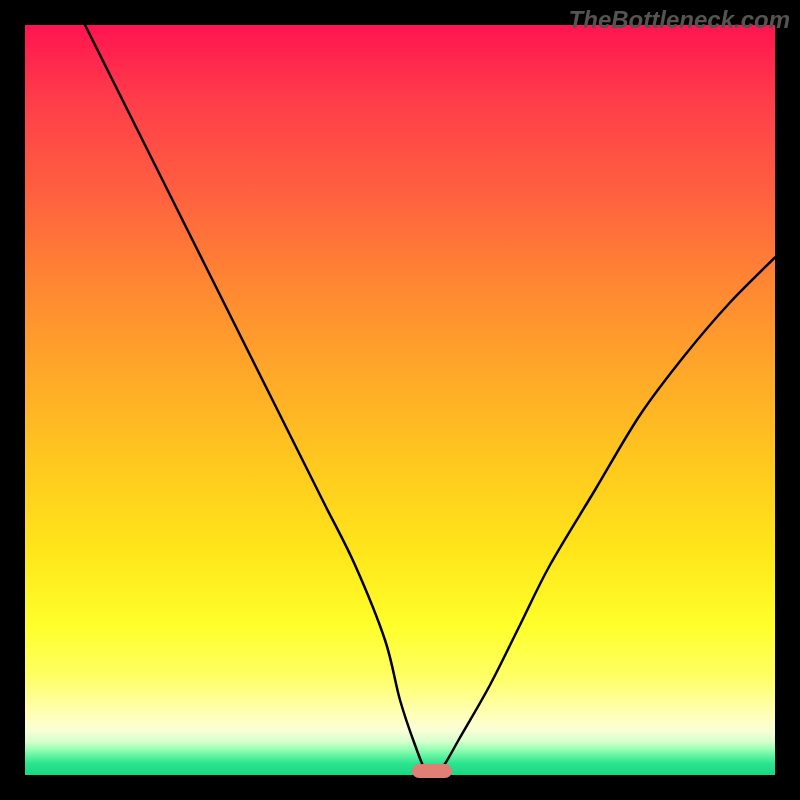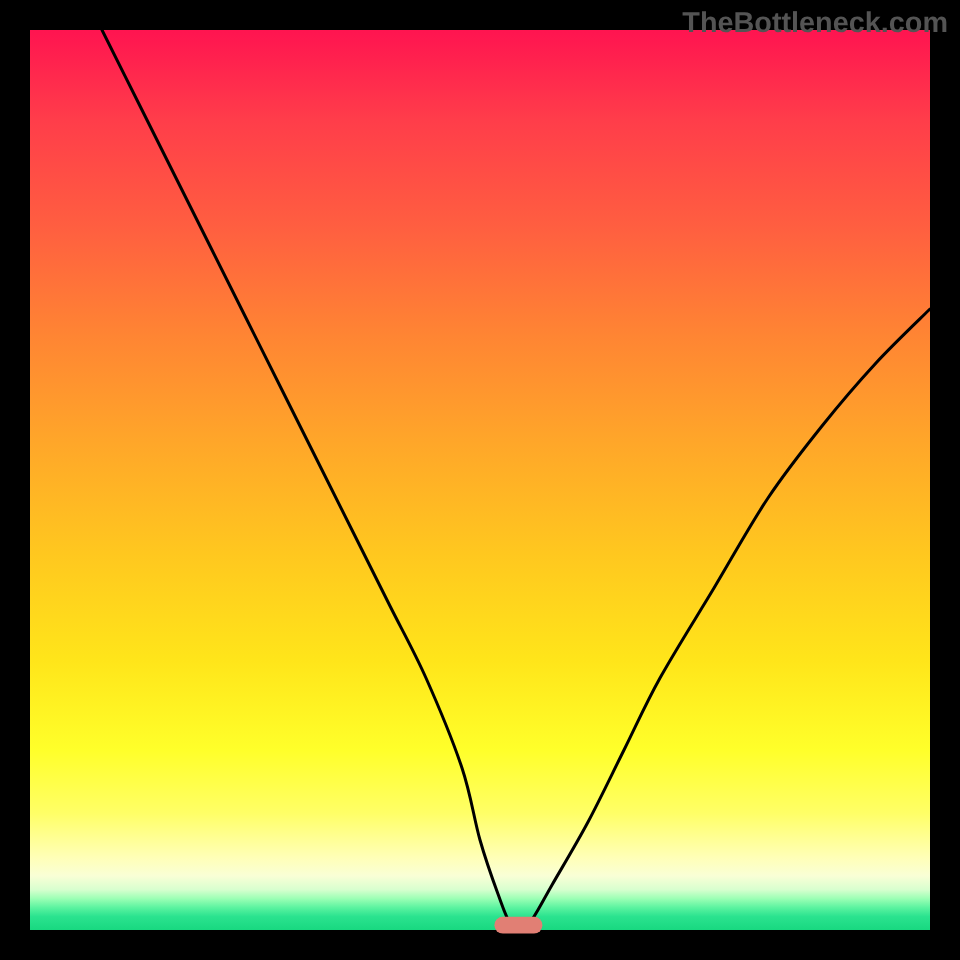--- a/index.html
+++ b/index.html
@@ -9,20 +9,21 @@
     height: 800px;
     background: #000;
     font-family: Arial, Helvetica, sans-serif;
     overflow: hidden;
   }
   .container {
     position: relative;
     width: 800px;
     height: 800px;
     background: #000;
+    font-style: italic;
   }
   .watermark {
     position: absolute;
     top: 6px;
     right: 10px;
     color: #545454;
     font-size: 24px;
     font-weight: bold;
     letter-spacing: 0px;
     z-index: 50;

